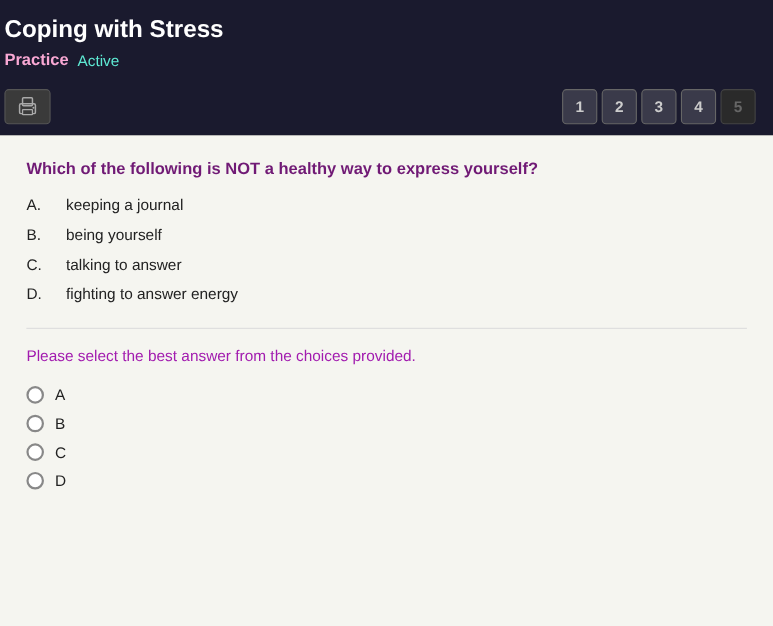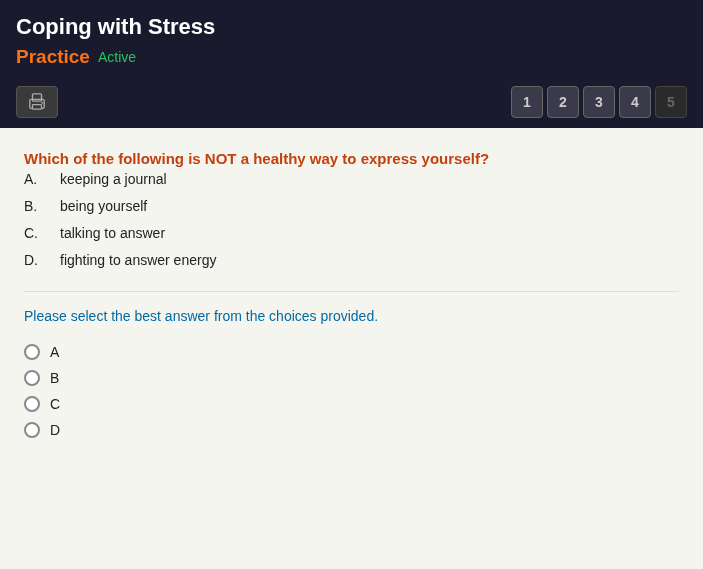--- a/index.html
+++ b/index.html
@@ -11,46 +11,46 @@
     body {
       width: 703px;
       height: 569px;
       background: #2c2c2c;
       font-family: Arial, sans-serif;
       overflow: hidden;
     }
 
     .header {
       background: #1a1a2e;
-      padding: 14px 16px 0 16px;
+      padding: 14px 16px 0 4px;
     }
 
     .title {
       color: #ffffff;
       font-size: 22px;
       font-weight: bold;
       margin-bottom: 6px;
     }
 
     .breadcrumb {
       display: flex;
       align-items: center;
       gap: 8px;
       margin-bottom: 10px;
     }
 
     .breadcrumb-practice {
-      color: #f97316;
-      font-size: 19px;
+      color: #f9a8d4;
+      font-size: 15px;
       font-weight: 600;
       cursor: pointer;
     }
 
     .breadcrumb-active {
-      color: #22c55e;
+      color: #5eead4;
       font-size: 14px;
     }
 
     .toolbar {
       display: flex;
       align-items: center;
       justify-content: space-between;
       padding: 8px 0 10px 0;
     }
 
@@ -101,21 +101,22 @@
     .content-area {
       background: #f5f5f0;
       margin: 0;
       padding: 20px 24px;
       min-height: 450px;
     }
 
     .question-text {
       font-size: 15px;
       font-weight: bold;
-      color: #c2410c;
+      color: #701a75;
+      margin-bottom: 12px;
       line-height: 1.4;
     }
 
     .choices {
       margin-bottom: 20px;
     }
 
     .choice-item {
       display: flex;
       align-items: flex-start;
@@ -130,21 +131,21 @@
       font-weight: normal;
     }
 
     .choice-text {
       flex: 1;
       padding-left: 12px;
     }
 
     .instruction-text {
       font-size: 14px;
-      color: #0369a1;
+      color: #a21caf;
       margin-bottom: 20px;
     }
 
     .radio-options {
       display: flex;
       flex-direction: column;
       gap: 10px;
     }
 
     .radio-item {

